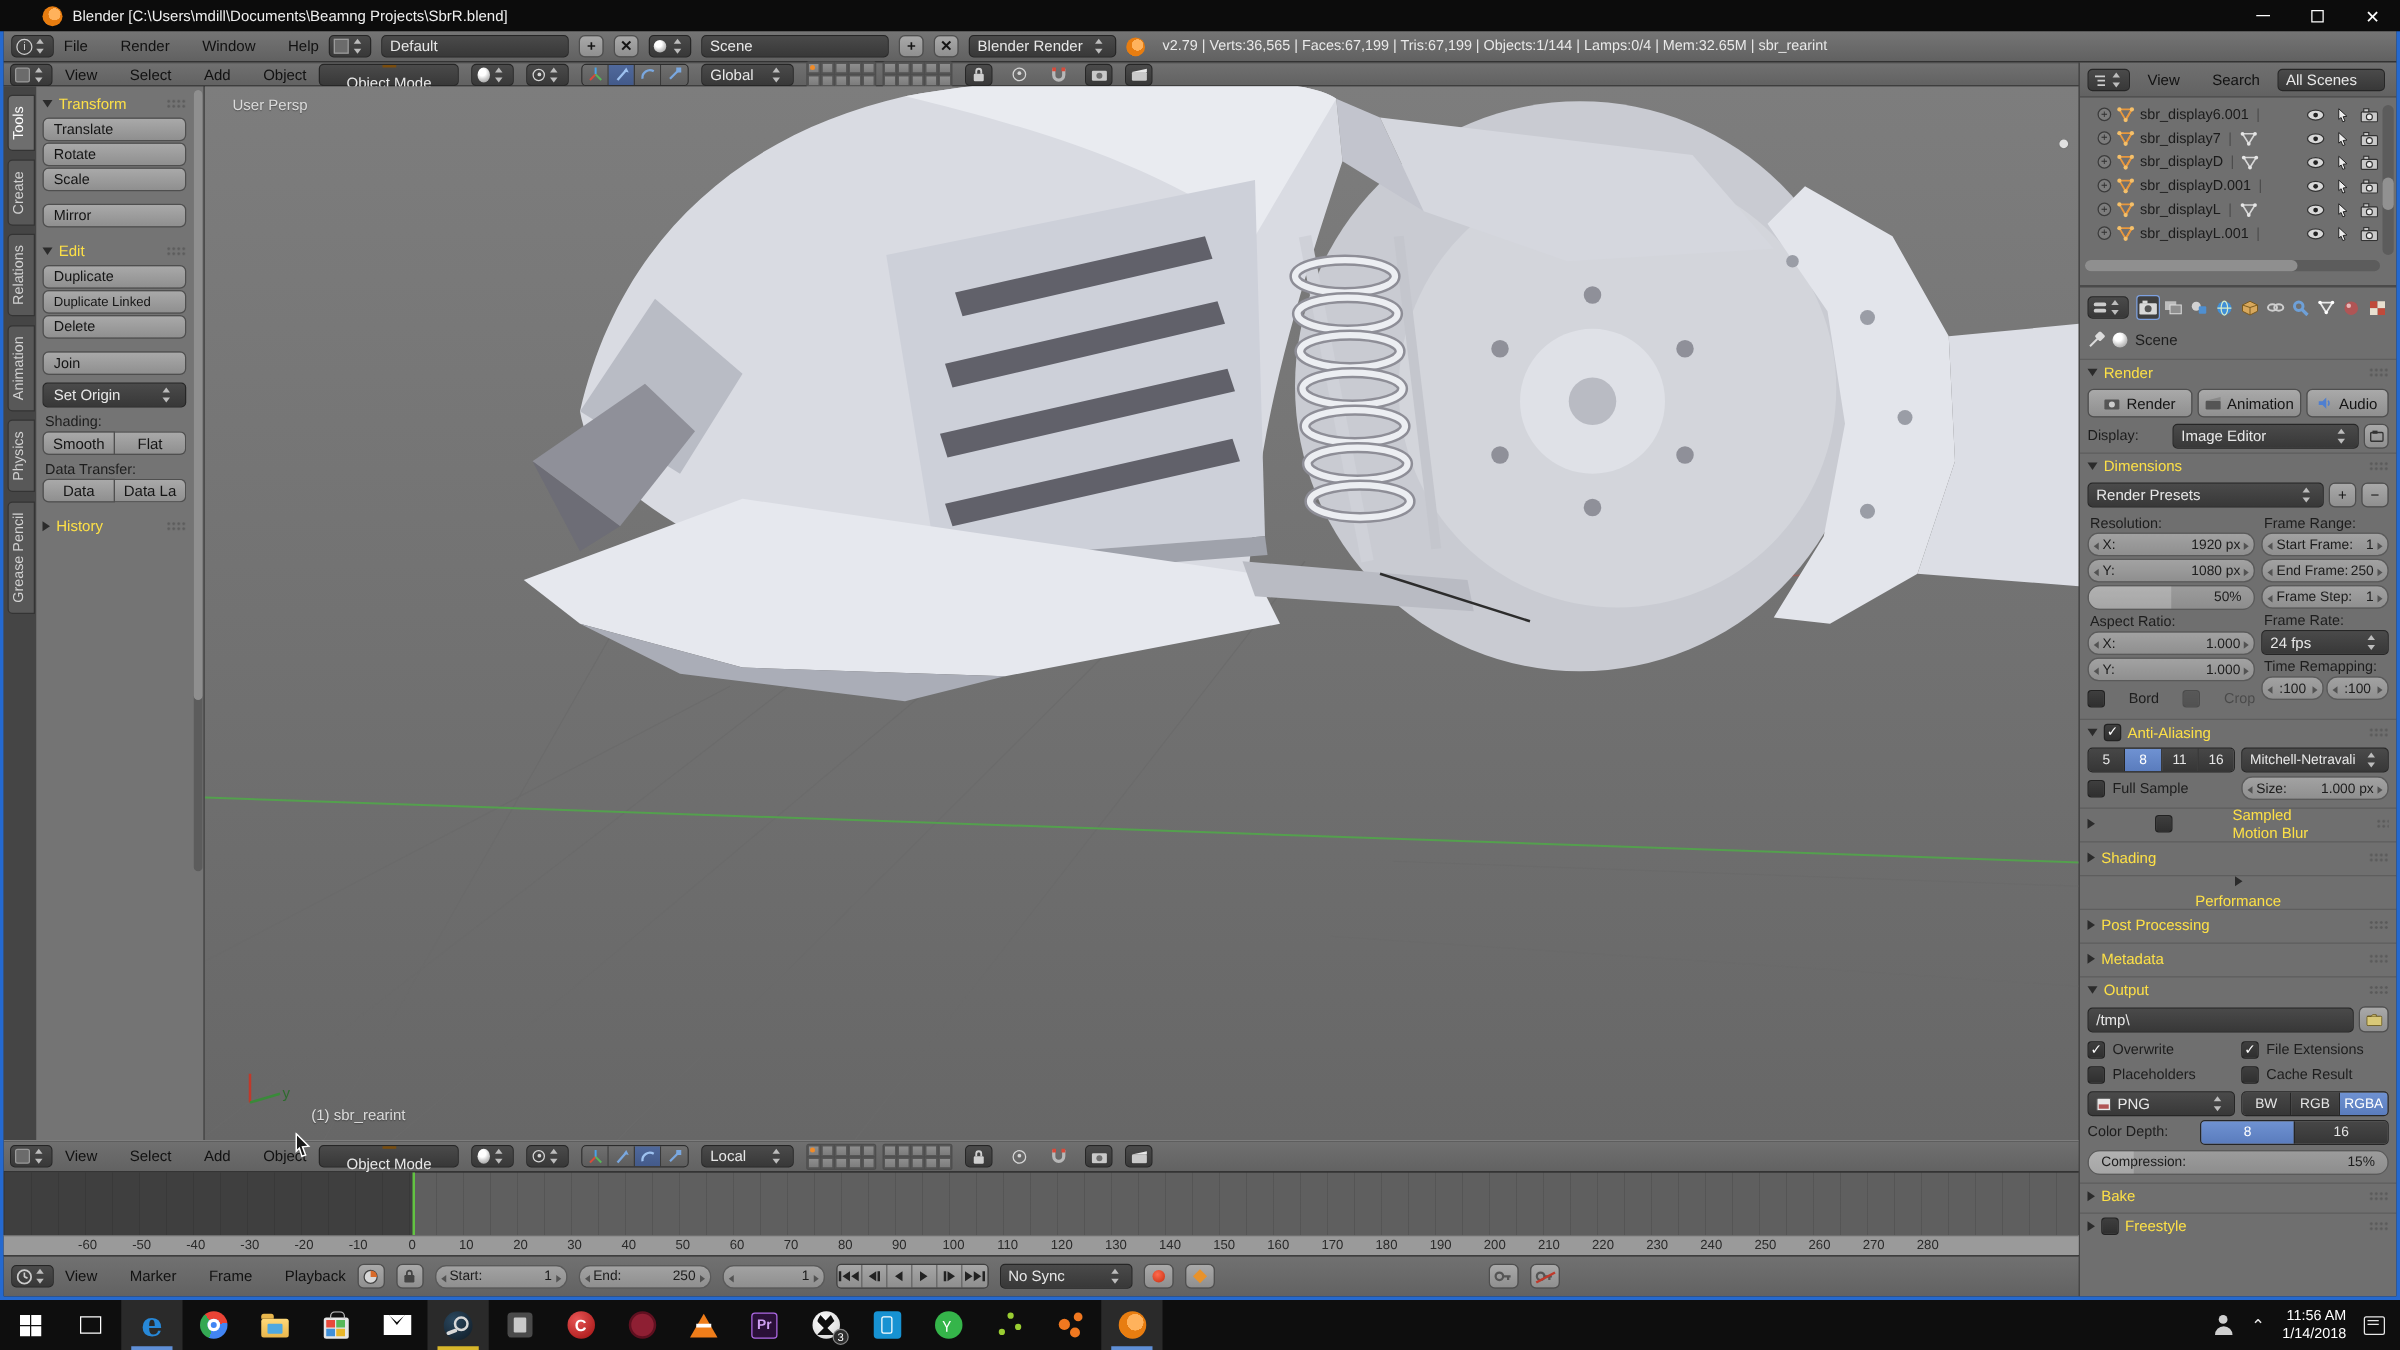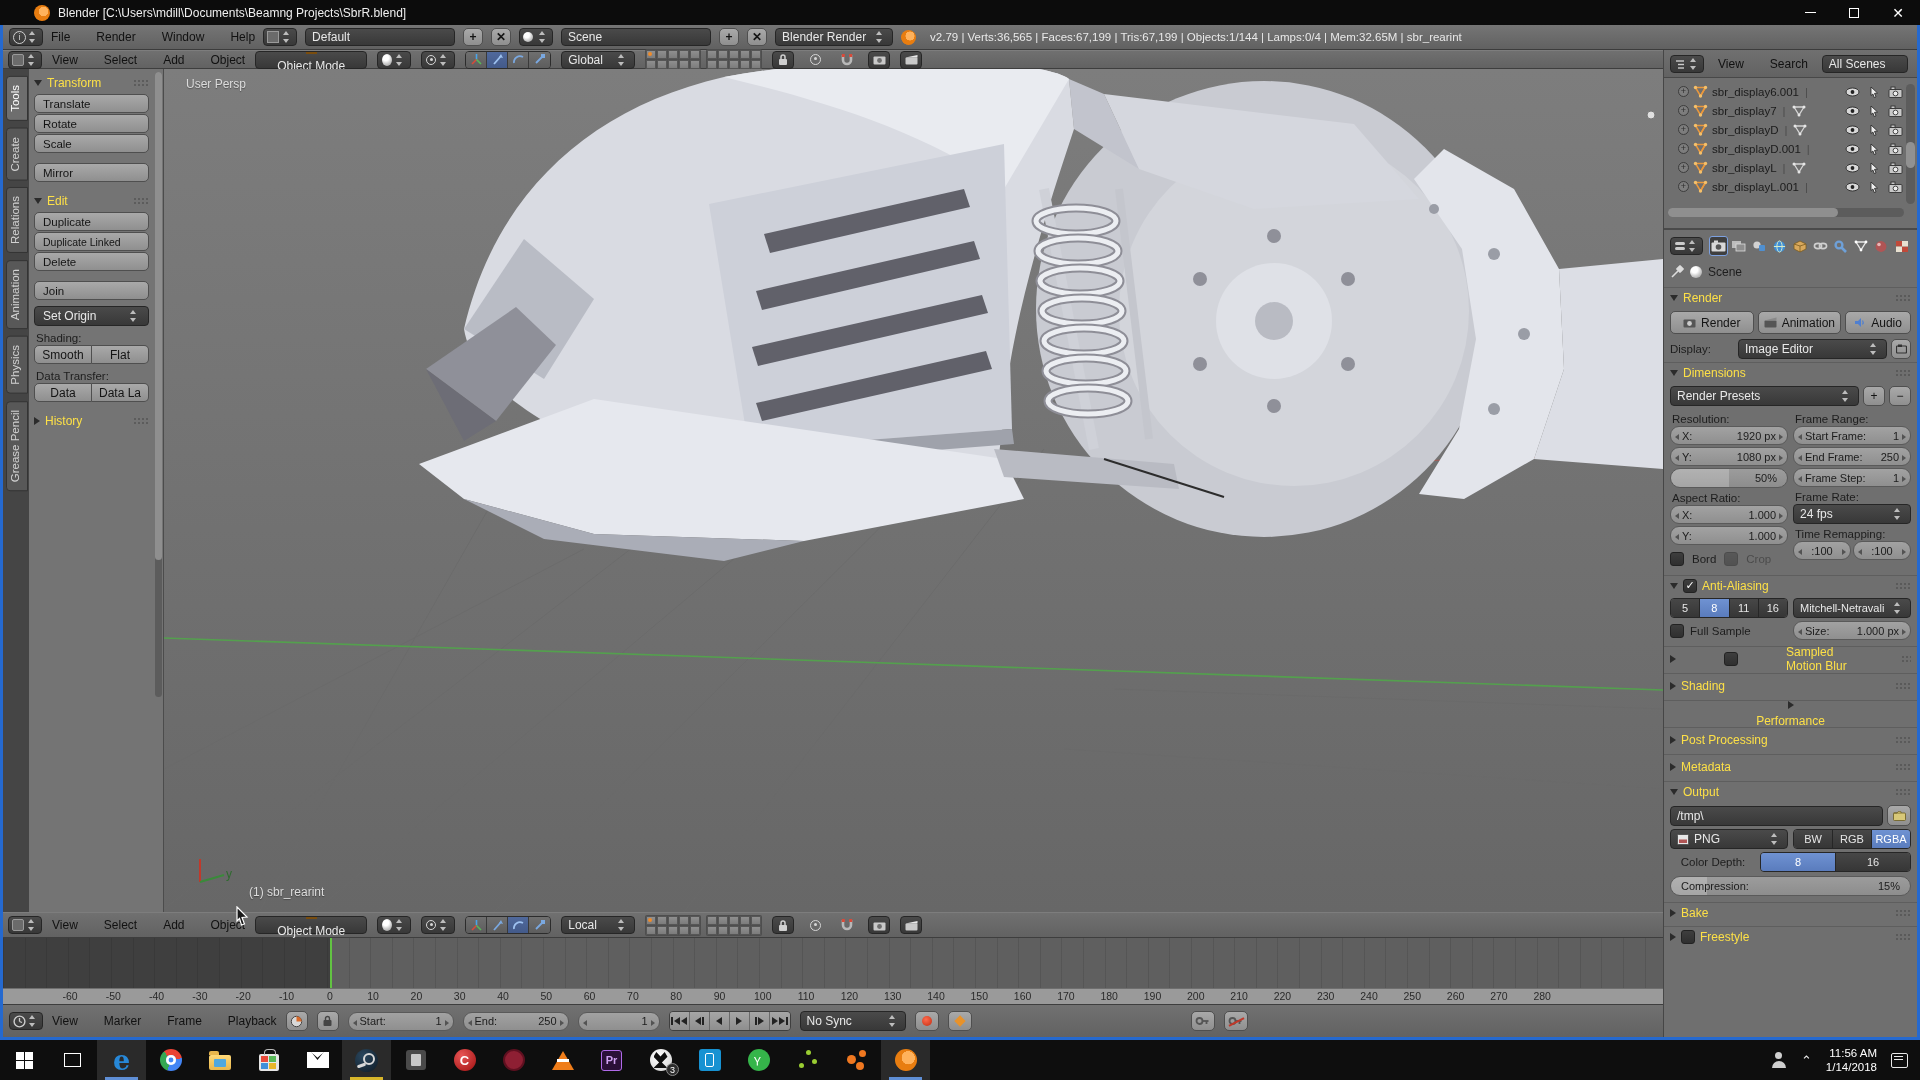--- a/index.html
+++ b/index.html
@@ -970,21 +970,21 @@
           </div>
           <div class="plabel">Aspect Ratio:</div>
           <div class="numfield">
             <span class="nf-l">X:</span>
               <span class="nf-v">1.000</span>
           </div>
           <div class="numfield" style="margin-top:2px;">
             <span class="nf-l">Y:</span>
               <span class="nf-v">1.000</span>
           </div>
-          <div class="cbrow" style="margin-top:4px;gap:8px;">
+          <div class="cbrow" style="margin-top:4px;gap:19px;">
             <span class="cb"></span>
             <span>Bord</span>
             <span class="cb dim"></span>
             <span class="dim">Crop</span>
           </div>
         </div>
         <div>
           <div class="plabel">Frame Range:</div>
           <div class="numfield">
             <span class="nf-l">Start Frame:</span>
@@ -1107,37 +1107,55 @@
         <div class="dark-widget dd" style="flex:1;">
           <span>/tmp\</span>
         </div>
         <div class="btn-light" style="width:24px;height:21px;">
           <svg width="13" height="10">
               <rect x="0.5" y="2" width="12" height="7.5" rx="1" fill="#d8c878" stroke="#6a5a20" stroke-width="0.8"></rect>
               <path d="M0.5,2 L4,2 L5,0.8 L8,0.8 L8,2" fill="#d8c878" stroke="#6a5a20" stroke-width="0.8"></path>
             </svg>
         </div>
       </div>
+      <div class="col2" style="margin-top:4px;">
+        <div class="cbrow">
+          <span class="cb on"></span>
+          <span>Overwrite</span>
+        </div>
+        <div class="cbrow">
+          <span class="cb on"></span>
+          <span>File Extensions</span>
+        </div>
+        <div class="cbrow">
+          <span class="cb"></span>
+          <span>Placeholders</span>
+        </div>
+        <div class="cbrow">
+          <span class="cb"></span>
+          <span>Cache Result</span>
+        </div>
+      </div>
       <div class="col2" style="margin-top:3px;">
         <div class="dark-widget dd">
           <svg width="12" height="11">
               <rect x="0.5" y="0.5" width="11" height="10" rx="1" fill="#e8e8e8" stroke="#555"></rect>
               <rect x="2" y="5.5" width="8" height="3.5" fill="#b05555"></rect>
             </svg>
           <span>PNG</span>
             <span class="ud"></span>
         </div>
         <div class="seg">
             <span class="seg-item">BW</span>
             <span class="seg-item">RGB</span>
             <span class="seg-item sel">RGBA</span>
           </div>
       </div>
       <div class="prow" style="margin-top:3px;">
-        <span style="width:86px;font-size:11.5px;text-align:center;">Color Depth:</span>
+        <span style="width:86px;font-size:11.5px;">Color Depth:</span>
         <div class="seg" style="flex:1;">
             <span class="seg-item sel">8</span>
             <span class="seg-item">16</span>
           </div>
       </div>
       <div class="slider" style="margin-top:4px;">
         <span class="fill" style="width: 15%;"></span>
         <span class="sl-l">Compression:</span>
         <span class="sl-v">15%</span>
       </div>

